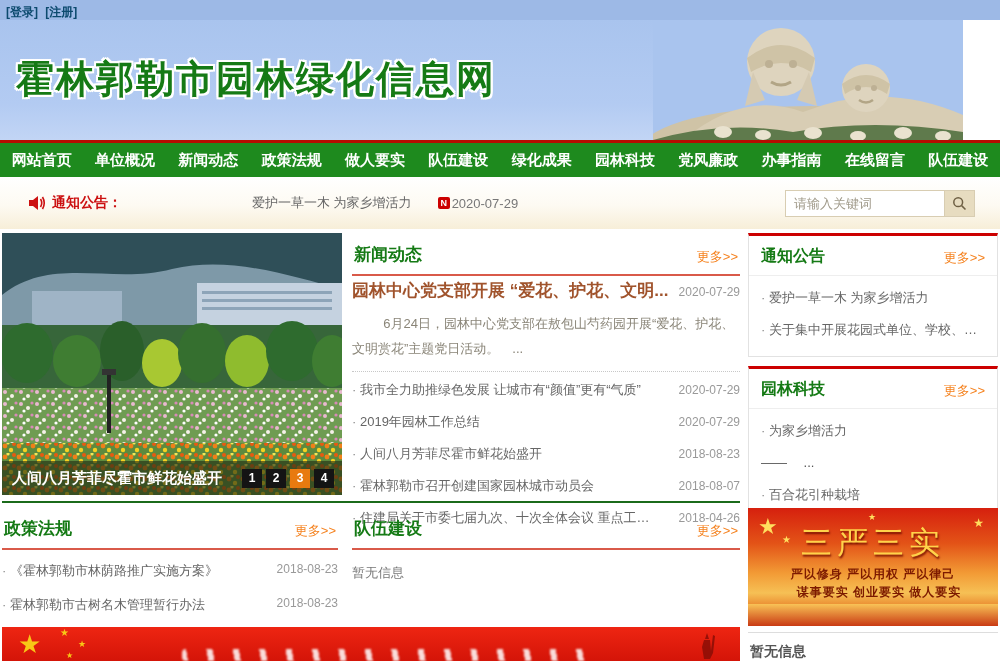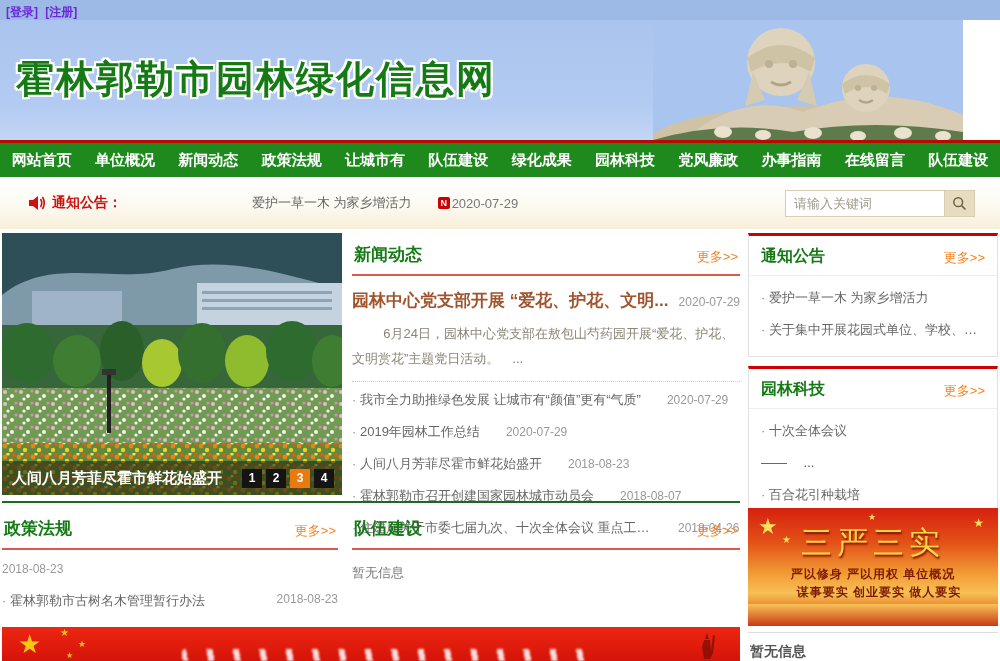--- a/index.html
+++ b/index.html
@@ -3,21 +3,21 @@
 <meta charset="utf-8">
 <style>
   * { margin:0; padding:0; box-sizing:border-box; }
   html,body { width:1000px; height:661px; overflow:hidden; background:#fff;
     font-family:"Liberation Sans","DejaVu Sans",sans-serif; }
   .page { position:relative; width:1000px; height:661px; background:#fff; }
 
   
   .topstrip { position:absolute; left:0; top:0; width:1000px; height:20px;
     background:#9db9e6; color:#fff; font-size:12px; font-weight:bold; padding:4px 0 0 6px; }
-  .topstrip a { color:#6d28d9; text-decoration:none; margin-right:4px; cursor:pointer;margin-top:20px; }
+  .topstrip a { color:#0c4a6e; text-decoration:none; margin-right:4px; cursor:pointer;margin-top:20px; }
   .header { position:absolute; left:0; top:20px; width:963px; height:120px;
     background:linear-gradient(180deg,#a9c4ee 0%,#b3cbf2 70%,#c2d5f5 100%); overflow:hidden; }
   .site-title { position:absolute; left:16px; top:34px; font-size:38px; font-weight:bold;
     color:#157a15; letter-spacing:2px;
     text-shadow:-2px -2px 0 #fff, 2px -2px 0 #fff, -2px 2px 0 #fff, 2px 2px 0 #fff,
                 0 -2px 0 #fff, 0 2px 0 #fff, -2px 0 0 #fff, 2px 0 0 #fff; }
   .statue { position:absolute; right:0; top:0; width:310px; height:120px; }
 
   
   .nav { position:absolute; left:0; top:140px; width:1000px; height:37px;
@@ -53,27 +53,27 @@
   .pager { display:flex; gap:4px; margin-right:8px; }
   .pager span { width:20px; height:19px; background:#141414; color:#fff; font-size:12px;
     font-weight:bold; text-align:center; line-height:19px; cursor:pointer; }
   .pager span.active { background:#e87a10; }
 
   .newscol { position:absolute; left:352px; top:0; width:388px; }
   .sec-head { display:flex; align-items:flex-end; justify-content:space-between; padding:14px 2px 8px 2px; }
   .sec-title { color:#157a15; font-size:17px; font-weight:bold; }
   .more { color:#f5821f; font-size:13px; text-decoration:none; cursor:pointer; }
   .red-rule { border:none; border-top:2px solid #d95a4a; }
-  .feat-row { display:flex; align-items:baseline; justify-content:space-between; margin-top:13px; }
+  .feat-row { display:flex; align-items:baseline; justify-content:space-between; margin-top:3px; }
   .feat-title { color:#a0532c; font-size:17px; font-weight:bold; white-space:nowrap; overflow:hidden; }
   .feat-date { color:#999; font-size:12px; margin-left:6px; white-space:nowrap; }
   .feat-summary { color:#8a8578; font-size:13px; line-height:1.9; margin-top:10px; text-indent:2.4em; }
   .dotted { border:none; border-top:1px dotted #c8c8c8; margin-top:10px; }
   .newslist { list-style:none; margin-top:2px; }
-  .newslist li { display:flex; align-items:baseline;
+  .newslist li { display:flex; justify-content:space-between; align-items:baseline;
     font-size:13px; color:#666; padding:7px 0; cursor:pointer;gap:20px; }
   .newslist li .t::before { content:"· "; color:#888; }
   .newslist li .t { overflow:hidden; white-space:nowrap; text-overflow:ellipsis; max-width:300px; }
   .newslist li .d { color:#999; font-size:12px; margin-left:6px; white-space:nowrap; }
 
   .rightcol { position:absolute; left:748px; top:4px; width:250px; }
   .rbox { border:1px solid #e2e2e2; border-top:3px solid #c00; background:#fff; margin-bottom:9px; }
   .rbox .sec-head { padding:10px 12px 8px 12px; border-bottom:1px solid #eee; }
   .rbox .sec-title { font-size:16px; }
   .rbox ul { list-style:none; padding:6px 12px 10px 12px; }
@@ -160,21 +160,21 @@
       </g>
     </svg>
     <div class="site-title">霍林郭勒市园林绿化信息网</div>
   </div>
 
   <nav class="nav">
     <a>网站首页</a>
     <a>单位概况</a>
     <a>新闻动态</a>
     <a>政策法规</a>
-    <a>让城市有</a>
+    <a>做人要实</a>
     <a>队伍建设</a>
     <a>绿化成果</a>
     <a>园林科技</a>
     <a>党风廉政</a>
     <a>办事指南</a>
     <a>在线留言</a>
     <a>队伍建设</a>
   </nav>
 
   <div class="noticebar">
@@ -299,39 +299,40 @@
           <li>爱护一草一木 为家乡增活力</li>
           <li>关于集中开展花园式单位、学校、工厂...</li>
         </ul>
       </div>
       <div class="rbox">
         <div class="sec-head">
           <span class="sec-title">园林科技</span>
           <a class="more">更多&gt;&gt;</a>
         </div>
         <ul>
-          <li>十次全体会议</li>
+          <li>为家乡增活力</li>
           <li class="sub">——　 ...</li>
           <li>百合花引种栽培</li>
           <li class="sub">——　 ...</li>
         </ul>
       </div>
     </div>
   </div>
 
   <hr class="green-rule">
 
   <div class="botL">
     <div class="sec-head">
       <span class="sec-title">政策法规</span>
       <a class="more">更多&gt;&gt;</a>
     </div>
     <hr class="red-rule">
     <ul class="plist">
       <li>
+        <span class="t">《霍林郭勒市林荫路推广实施方案》</span>
         <span class="d">2018-08-23</span>
         </li>
       <li>
         <span class="t">霍林郭勒市古树名木管理暂行办法</span>
         <span class="d">2018-08-23</span>
         </li>
       <li>
         <span class="t">霍林郭勒市古树名木保护管理</span>
         <span class="d">2018-08-23</span>
         </li>
@@ -346,21 +347,21 @@
     <hr class="red-rule">
     <div class="empty">暂无信息</div>
   </div>
 
   <div class="rbanner">
     <span class="star" style="left:10px;top:6px;font-size:22px;">★</span>
     <span class="star" style="left:34px;top:26px;font-size:10px;">★</span>
     <span class="star" style="left:120px;top:4px;font-size:9px;">★</span>
     <span class="star" style="right:14px;top:8px;font-size:12px;">★</span>
     <div class="big">三严三实</div>
-    <div class="s1">严以修身  严以用权  单位概况</div>
+    <div class="s1">严以修身  严以用权  严以律己</div>
     <div class="s2">谋事要实  创业要实  做人要实</div>
     <div class="wall"></div>
   </div>
   <div class="rb-empty">暂无信息</div>
 
   <div class="bbanner">
     <span class="bstar" style="left:16px;top:2px;font-size:26px;">★</span>
     <span class="bstar" style="left:58px;top:0px;font-size:10px;">★</span>
     <span class="bstar" style="left:76px;top:12px;font-size:9px;">★</span>
     <span class="bstar" style="left:64px;top:24px;font-size:8px;">★</span>

